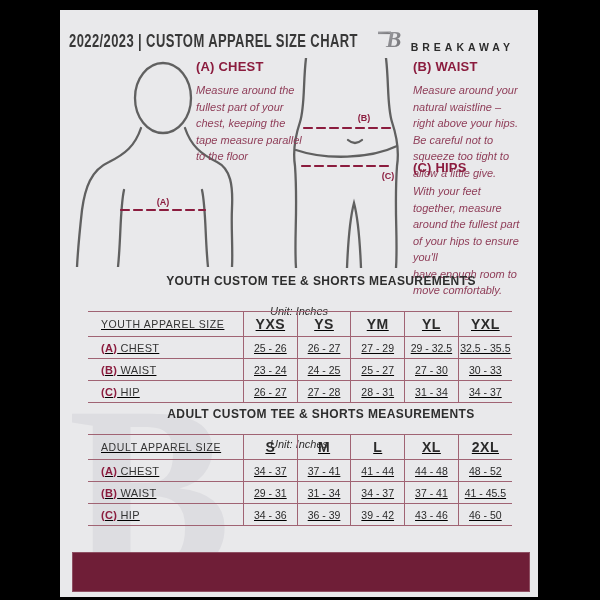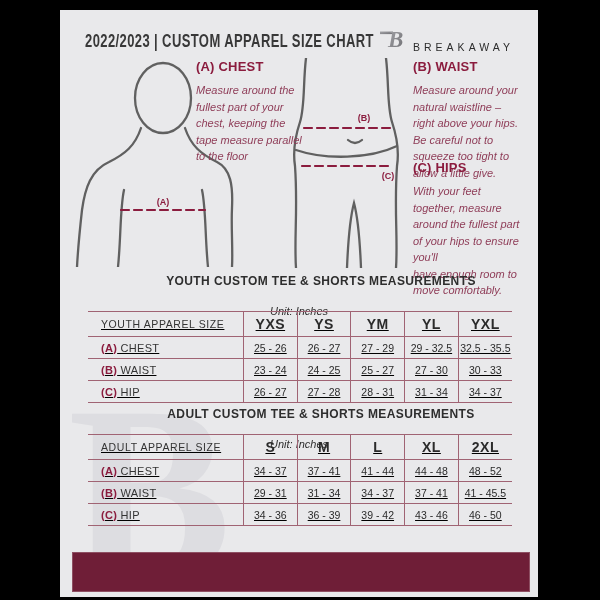--- a/index.html
+++ b/index.html
@@ -3,26 +3,26 @@
 <meta charset="utf-8">
 <style>
   html,body{margin:0;padding:0;background:#000;}
   .canvas{position:relative;width:600px;height:600px;background:#000;overflow:hidden;
           font-family:"Liberation Sans",sans-serif;}
   .page{position:absolute;left:60px;top:10px;width:478px;height:587px;background:#e9e9eb;}
 
   .watermark{position:absolute;left:8px;top:360px;font-size:245px;line-height:1;font-weight:700;
              color:#dddde1;z-index:0;font-family:"Liberation Serif",serif;user-select:none;}
 
-  .hdr{position:absolute;left:25px;right:24px;top:15px;display:flex;justify-content:space-between;
+  .hdr{position:absolute;left:9px;right:24px;top:15px;display:flex;justify-content:space-between;
        align-items:center;z-index:2;}
   .hdr-title{font-size:13px;font-weight:700;letter-spacing:.4px;color:#383838;white-space:nowrap;
              transform:scaleY(1.35);transform-origin:left center;}
   .brand{display:flex;align-items:center;gap:7px;}
-  .brand-name{font-size:10.5px;font-weight:400;letter-spacing:4px;color:#2c2c2c;margin-top:13px;}
+  .brand-name{font-size:10.5px;font-weight:700;letter-spacing:4px;color:#2c2c2c;margin-top:13px;}
 
   .fig{position:absolute;z-index:1;}
   .fig-torso{left:15px;top:48px;}
   .fig-lower{left:230px;top:48px;}
   .fig path,.fig ellipse{fill:none;stroke:#606060;stroke-width:2.3;stroke-linecap:round;}
   .fig .dash{stroke:#8b1c3e;stroke-width:2.2;stroke-dasharray:8 5;}
   .fig text{font-family:"Liberation Sans",sans-serif;font-size:9px;font-weight:700;fill:#8b1c3e;}
 
   .instr{position:absolute;z-index:1;}
   .instr-h{font-size:13px;font-weight:700;color:#8b1c3e;letter-spacing:.2px;}

